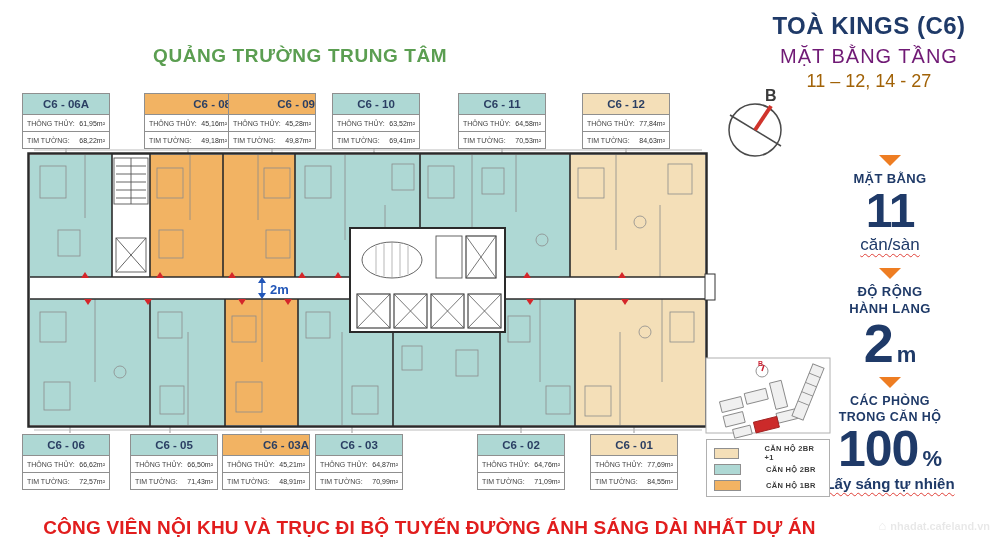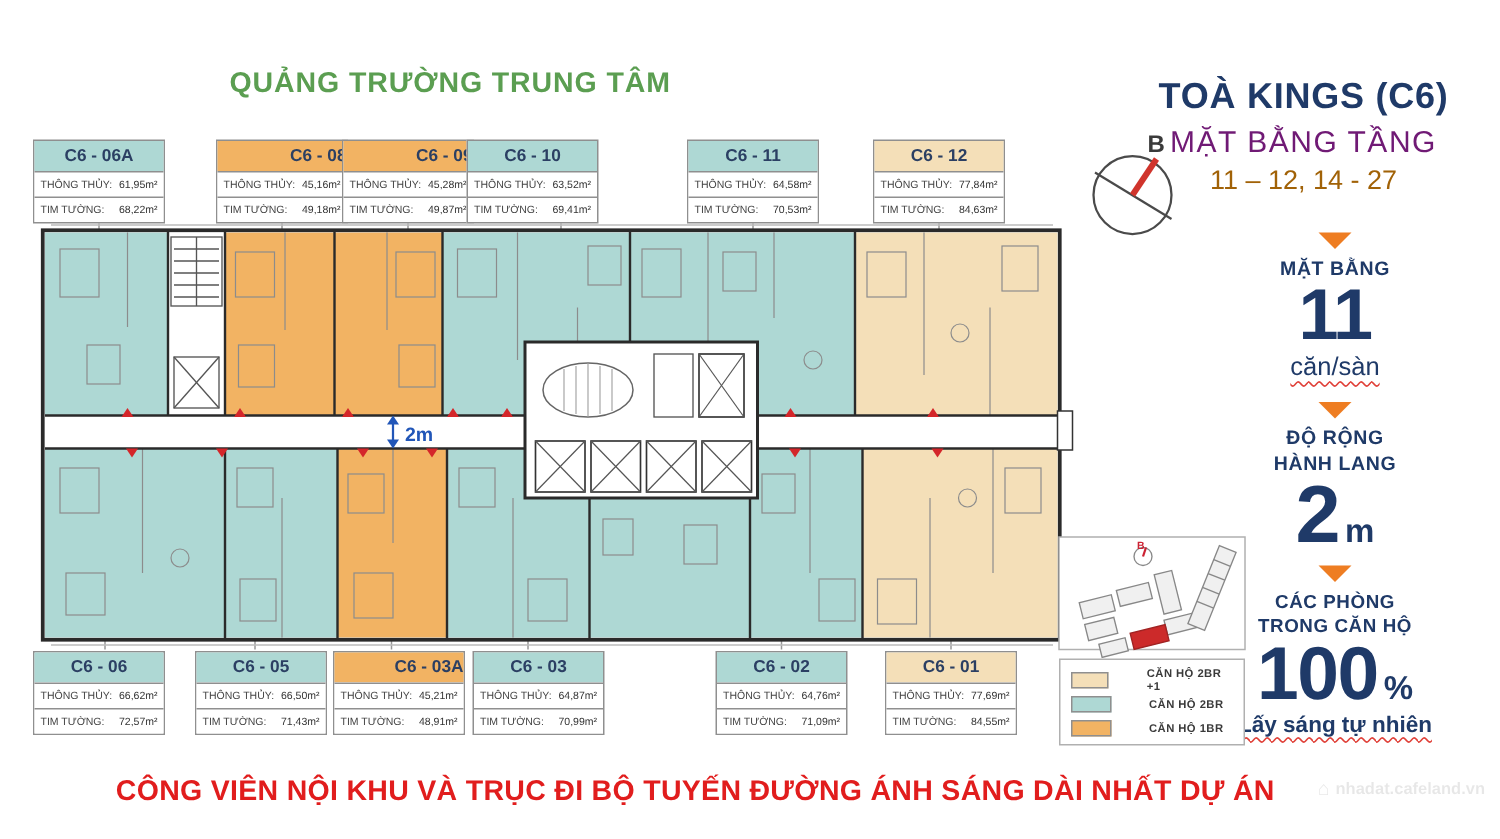--- a/index.html
+++ b/index.html
@@ -9,21 +9,21 @@
   }
   html,body{margin:0;padding:0;background:#fff;}
   body{font-family:"Liberation Sans",sans-serif;}
   #canvas{position:relative;width:1000px;height:559px;background:#fff;overflow:hidden;}
 
   #plan-svg{position:absolute;left:0;top:0;}
 
   .plaza{position:absolute;left:153px;top:45px;font-size:19px;font-weight:bold;
          color:var(--green);letter-spacing:.6px;}
 
-  .hdr{position:absolute;right:6px;top:12px;width:250px;text-align:center;color:var(--navy);margin-top:39px;}
+  .hdr{position:absolute;right:6px;top:12px;width:250px;text-align:center;color:var(--navy);}
   .hdr-1{font-size:24px;font-weight:600;letter-spacing:.5px;}
   .hdr-2{font-size:20px;font-weight:400;margin-top:5px;letter-spacing:1px;color:#701a75;}
   .hdr-3{font-size:18px;font-weight:400;margin-top:3px;color:#a16207;}
 
   .unit-card{position:absolute;width:88px;background:#fff;border:1px solid #8f8f8f;
              box-sizing:border-box;}
   #top-cards .unit-card{top:93px;}
   #bottom-cards .unit-card{top:434px;}
   .uc-head{height:20px;line-height:20px;text-align:center;font-weight:bold;
            font-size:11.5px;color:#2b3f63;}
@@ -52,21 +52,21 @@
   #panel-cacphong .p-sub{font-size:15px;font-weight:bold;margin-top:2px;}
   .squiggle{text-decoration-line:underline;text-decoration-style:wavy;
             text-decoration-color:#e04038;text-decoration-thickness:1px;text-underline-offset:3px;}
 
   #legend{position:absolute;left:706px;top:439px;width:124px;height:58px;
           border:1px solid #b0b0b0;background:#fff;box-sizing:border-box;padding:5px 7px;}
   .lg-row{display:flex;align-items:center;gap:25px;height:16px;}
   .lg-sw{width:27px;height:11px;border:1px solid #8f8f8f;box-sizing:border-box;}
   .lg-lb{font-size:7.5px;font-weight:bold;color:#3a3a3a;letter-spacing:.3px;}
 
-  .banner{position:absolute;left:36px;top:517px;width:855px;text-align:center;
+  .banner{position:absolute;left:2px;top:517px;width:855px;text-align:center;
           font-size:19px;font-weight:bold;color:var(--red);letter-spacing:.2px;}
   .watermark{position:absolute;right:10px;top:518px;display:flex;align-items:center;gap:4px;
              font-size:11px;font-weight:bold;color:#000;opacity:.09;}
   .wm-house{font-size:13px;}
 </style>
 </head>
 <body>
 
 <div id="canvas">
 
@@ -312,21 +312,21 @@
         <div class="uc-head type-1br">C6 - 09</div>
         <div class="uc-row">
           <span class="uc-k">THÔNG THỦY:</span>
           <span class="uc-v">45,28m²</span>
         </div>
         <div class="uc-row">
           <span class="uc-k">TIM TƯỜNG:</span>
           <span class="uc-v">49,87m²</span>
         </div>
       </div>
-      <div class="unit-card" style="left: 311px;">
+      <div class="unit-card" style="left: 332px;">
         <div class="uc-head type-2br">C6 - 10</div>
         <div class="uc-row">
           <span class="uc-k">THÔNG THỦY:</span>
           <span class="uc-v">63,52m²</span>
         </div>
         <div class="uc-row">
           <span class="uc-k">TIM TƯỜNG:</span>
           <span class="uc-v">69,41m²</span>
         </div>
       </div>

